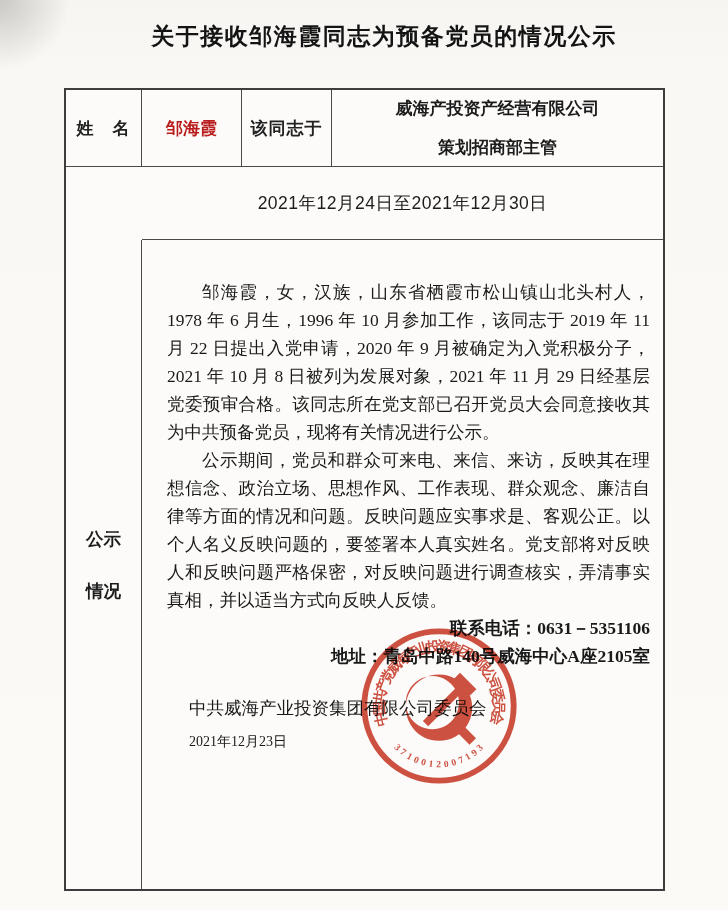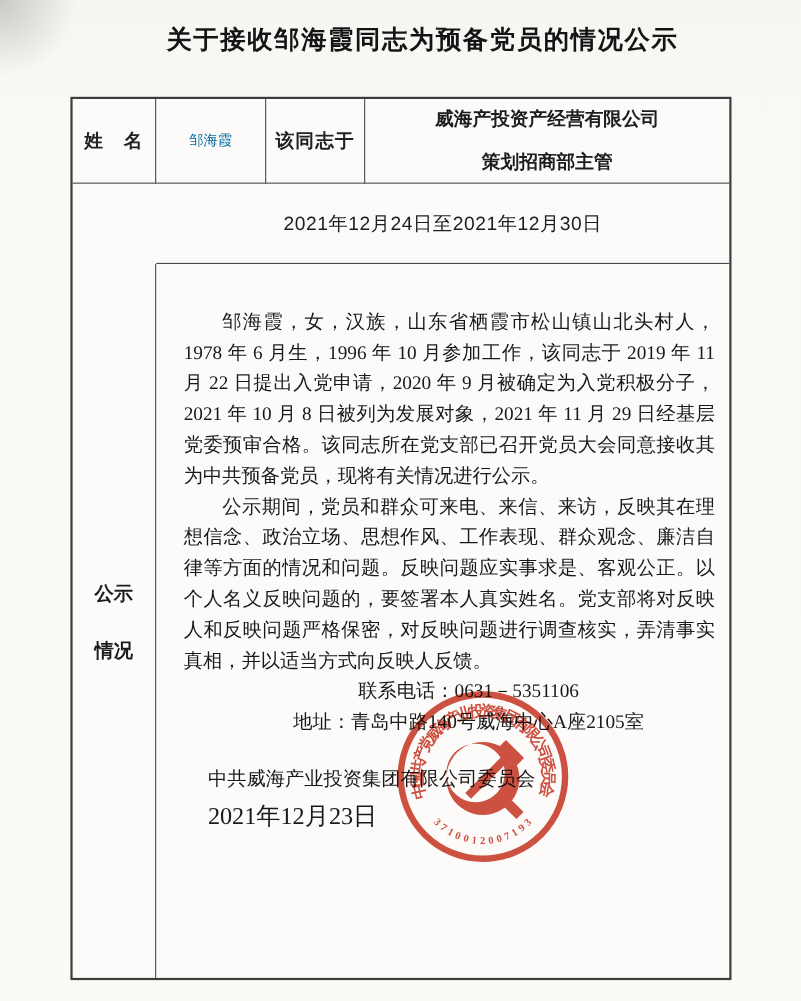--- a/index.html
+++ b/index.html
@@ -34,38 +34,38 @@
   .cell{
     border-right:1.5px solid #4a4a4a;
     border-bottom:1.5px solid #4a4a4a;
     display:flex;align-items:center;justify-content:center;
     box-sizing:border-box;
     font-family:"Liberation Sans", sans-serif;
   }
   .cell.last-col{border-right:none;}
   .cell.last-row{border-bottom:none;}
   .lbl{font-size:17px;font-weight:600;letter-spacing:1px;color:#222;}
-  .val{font-size:13px;font-weight:400;color:#0369a1;}
+  .val{font-size:17px;font-weight:700;color:#b91c1c;}
   .unit-val{flex-direction:column;line-height:39px;font-size:17px;font-weight:600;text-align:center;}
   .span3{grid-column:2 / 5;}
   .period-val{font-size:17.5px;font-weight:500;letter-spacing:.5px;font-family:"Liberation Sans", sans-serif;}
   .detail-lbl{flex-direction:column;line-height:52px;font-size:17.5px;font-weight:600;}
   .detail-cell{
     display:block;
     padding:38px 13px 16px 25px;
     font-size:17.5px;line-height:28px;
     text-align:justify;
     font-family:"Liberation Serif", serif;
     color:#191919;
   }
   .detail-cell p{margin:0;text-indent:2em;}
-  .plain-line{margin:0;text-indent:2em;text-align:center;}
+  .plain-line{margin:0;text-indent:2em;text-align:right;font-weight:bold;}
   .sig-block{margin-top:24px;text-align:left;transform:translateX(22px);position:relative;}
   .sig-org{font-size:17.5px;}
-  .sig-date{font-size:22px;margin-top:6px;}
+  .sig-date{font-size:14px;margin-top:6px;}
   .stamp{
     position:absolute;left:356px;top:623px;width:166px;height:166px;
     mix-blend-mode:multiply;opacity:.88;
     pointer-events:none;
   }
   .stamp text{font-family:"Liberation Serif", serif;}
 </style>
 </head>
 <body>
 

